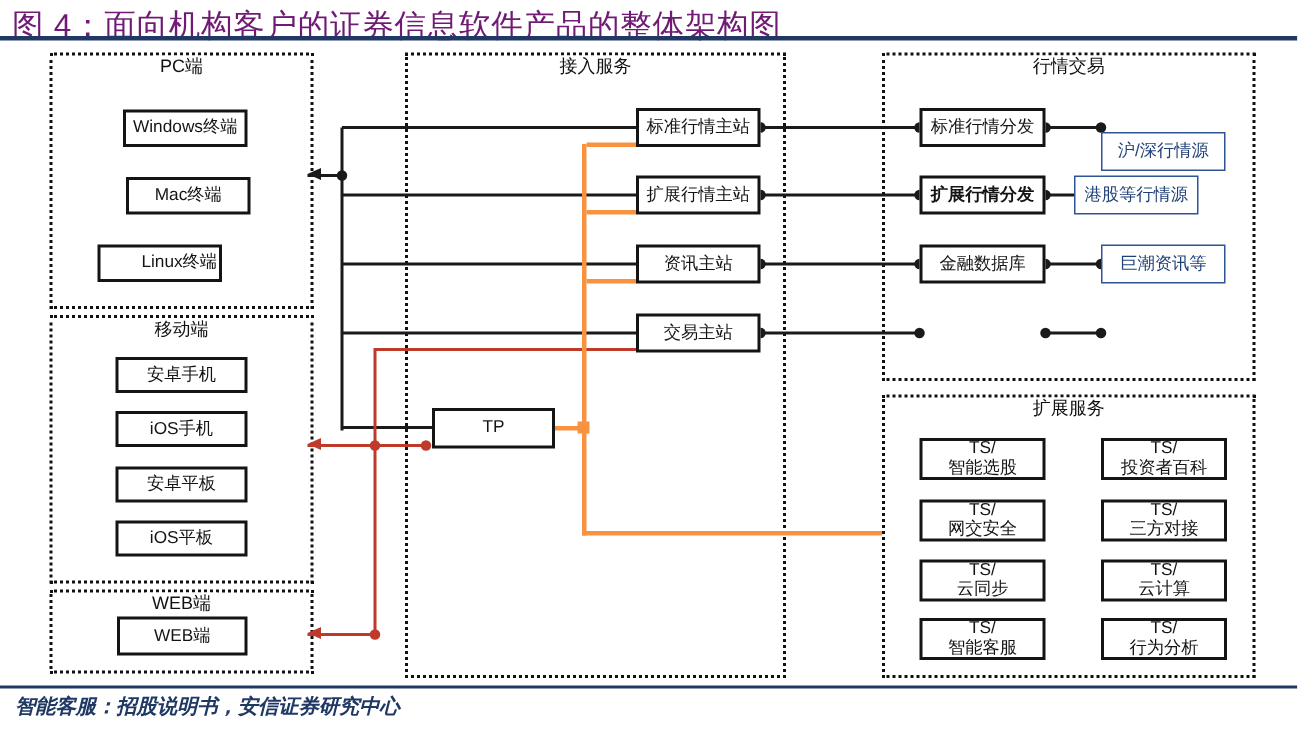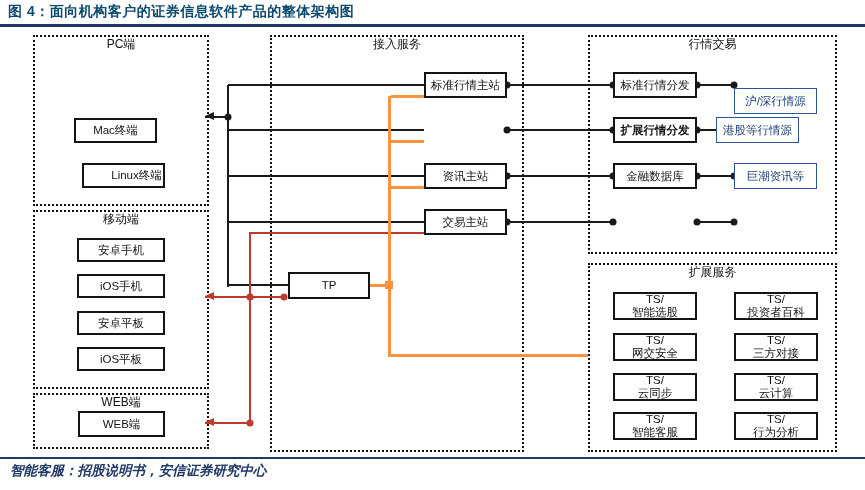--- a/index.html
+++ b/index.html
@@ -1,22 +1,22 @@
 <!DOCTYPE html>
 <html><head>
 <meta charset="utf-8">
 <style>
   html,body{margin:0;padding:0;background:#fff;}
   #canvas{
     position:relative;width:865px;height:490px;background:#ffffff;overflow:hidden;
     font-family:"Liberation Sans","DejaVu Sans",sans-serif;
   }
   .title{
-    position:absolute;left:8px;top:3px;font-size:14px;font-weight:bold;
-    color:#0c4a6e;letter-spacing:.5px;
+    position:absolute;left:8px;top:3px;font-size:21px;font-weight:normal;
+    color:#701a75;letter-spacing:.5px;
   }
   .title-rule{position:absolute;left:0;top:24px;width:865px;height:3px;background:#1f3864;}
   .footer-rule{position:absolute;left:0;top:457px;width:865px;height:2px;background:#1f3864;}
   .source{
     position:absolute;left:10px;top:462px;font-size:13.5px;color:#1f3864;
     font-style:italic;font-family:"Liberation Serif","DejaVu Serif",serif;font-weight:bold;
   }
   .group{position:absolute;border:2px dotted #111;background:transparent;}
   .glabel{position:absolute;top:0px;left:0;right:0;text-align:center;
     font-size:12px;color:#111;line-height:15px;}
@@ -113,31 +113,33 @@
   <div class="dot" style="left:734px;top:222px;"></div>
   <div class="dot red" style="left:250px;top:297px;"></div>
   <div class="dot red" style="left:250px;top:423px;"></div>
   <div class="dot red" style="left:284px;top:297px;"></div>
   <div class="sq" style="left:389px;top:285px;"></div>
 
   <div class="arrow-left" style="left:205px;top:112px;"></div>
   <div class="arrow-left red" style="left:205px;top:292px;"></div>
   <div class="arrow-left red" style="left:205px;top:418px;"></div>
 
-  <div class="node" style="left:74px;top:118px;width:83px;height:25px;">Mac终端</div>
-  <div class="node" style="left:82px;top:163px;width:83px;height:25px;padding-left:26px;">Linux终端</div>
+  <div class="node" style="left:82px;top:73px;width:83px;height:25px;">Windows终端</div>
+  <div class="node" style="left:84px;top:118px;width:83px;height:25px;">Mac终端</div>
+  <div class="node" style="left:65px;top:163px;width:83px;height:25px;padding-left:26px;">Linux终端</div>
 
   <div class="node" style="left:77px;top:238px;width:88px;height:24px;">安卓手机</div>
   <div class="node" style="left:77px;top:274px;width:88px;height:24px;">iOS手机</div>
   <div class="node" style="left:77px;top:311px;width:88px;height:24px;">安卓平板</div>
   <div class="node" style="left:77px;top:347px;width:88px;height:24px;">iOS平板</div>
 
   <div class="node" style="left:78px;top:411px;width:87px;height:26px;">WEB端</div>
 
   <div class="node" style="left:424px;top:72px;width:83px;height:26px;">标准行情主站</div>
+  <div class="node" style="left:424px;top:117px;width:83px;height:26px;">扩展行情主站</div>
   <div class="node" style="left:424px;top:163px;width:83px;height:26px;">资讯主站</div>
   <div class="node" style="left:424px;top:209px;width:83px;height:26px;">交易主站</div>
   <div class="node" style="left:288px;top:272px;width:82px;height:27px;">TP</div>
 
   <div class="node" style="left:613px;top:72px;width:84px;height:26px;">标准行情分发</div>
   <div class="node blue" style="left:734px;top:72px;width:83px;height:26px;margin-top:16px;">沪/深行情源</div>
   <div class="node" style="left:613px;top:117px;width:84px;height:26px;font-weight:bold;">扩展行情分发</div>
   <div class="node blue" style="left:716px;top:117px;width:83px;height:26px;">港股等行情源</div>
   <div class="node" style="left:613px;top:163px;width:84px;height:26px;">金融数据库</div>
   <div class="node blue" style="left:734px;top:163px;width:83px;height:26px;">巨潮资讯等</div>

